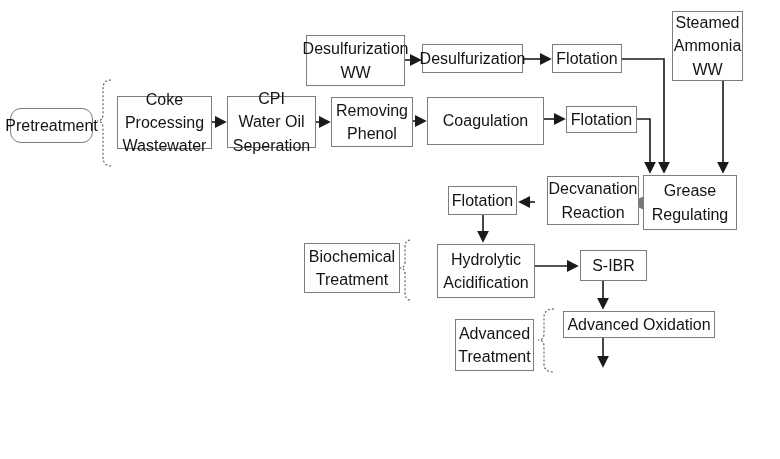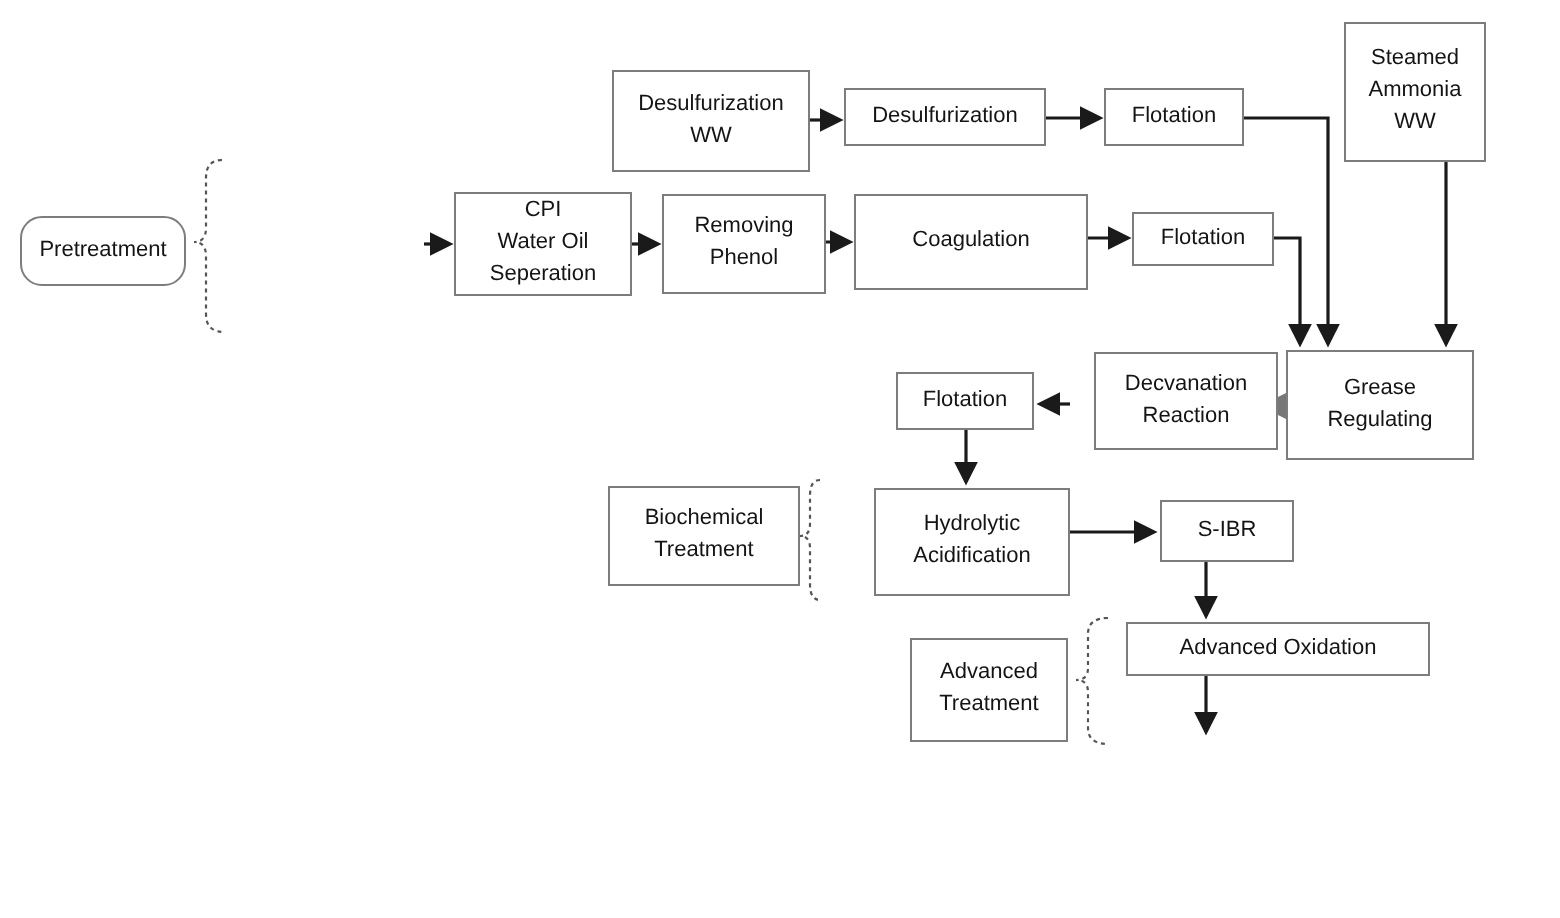--- a/index.html
+++ b/index.html
@@ -17,21 +17,21 @@
     z-index:2;
     box-sizing:border-box;
     border:1px solid #7d7d7d;
     background:#ffffff;
     color:#141414;
     display:flex;
     align-items:center;
     justify-content:center;
     text-align:center;
     white-space:pre-line;
-    font-size:11px;
+    font-size:16px;
     line-height:1.45;
   }
   .node.lh-tall{line-height:2.05;}
 </style>
 </head>
 <body>
 
 <div class="canvas">
 
   <svg class="layer" width="780" height="459" viewBox="0 0 780 459" xmlns="http://www.w3.org/2000/svg">
@@ -63,20 +63,23 @@
     <path d="M603,281 V308" stroke="#1a1a1a" stroke-width="1.6" fill="none" marker-end="url(#ah)"></path>
     <path d="M603,338 V366" stroke="#1a1a1a" stroke-width="1.6" fill="none" marker-end="url(#ah)"></path>
 
     <path d="M111,80 Q103,80 103,89 L103,114 Q103,121 97,121 Q103,121 103,128 L103,157 Q103,166 112,166" stroke="#555555" stroke-width="1.1" fill="none" stroke-dasharray="2,2"></path>
     <path d="M410,240 Q405,240 405,248 L405,262 Q405,268 400,268 Q405,268 405,274 L405,292 Q405,300 410,300" stroke="#555555" stroke-width="1.1" fill="none" stroke-dasharray="2,2"></path>
     <path d="M554,309 Q544,309 544,317 L544,334 Q544,340 538,340 Q544,340 544,346 L544,364 Q544,372 554,372" stroke="#555555" stroke-width="1.1" fill="none" stroke-dasharray="2,2"></path>
   </svg>
 
   <div class="node" style="left:10px;top:108px;width:83px;height:35px;border-radius:11px;">Pretreatment</div>
 
+  <div class="node" style="left:117px;top:96px;width:95px;height:53px;">Coke
+Processing
+Wastewater</div>
 
   <div class="node" style="left:227px;top:96px;width:89px;height:52px;">CPI
 Water Oil
 Seperation</div>
 
   <div class="node" style="left:331px;top:97px;width:82px;height:50px;">Removing
 Phenol</div>
 
   <div class="node" style="left:427px;top:97px;width:117px;height:48px;">Coagulation</div>
 

